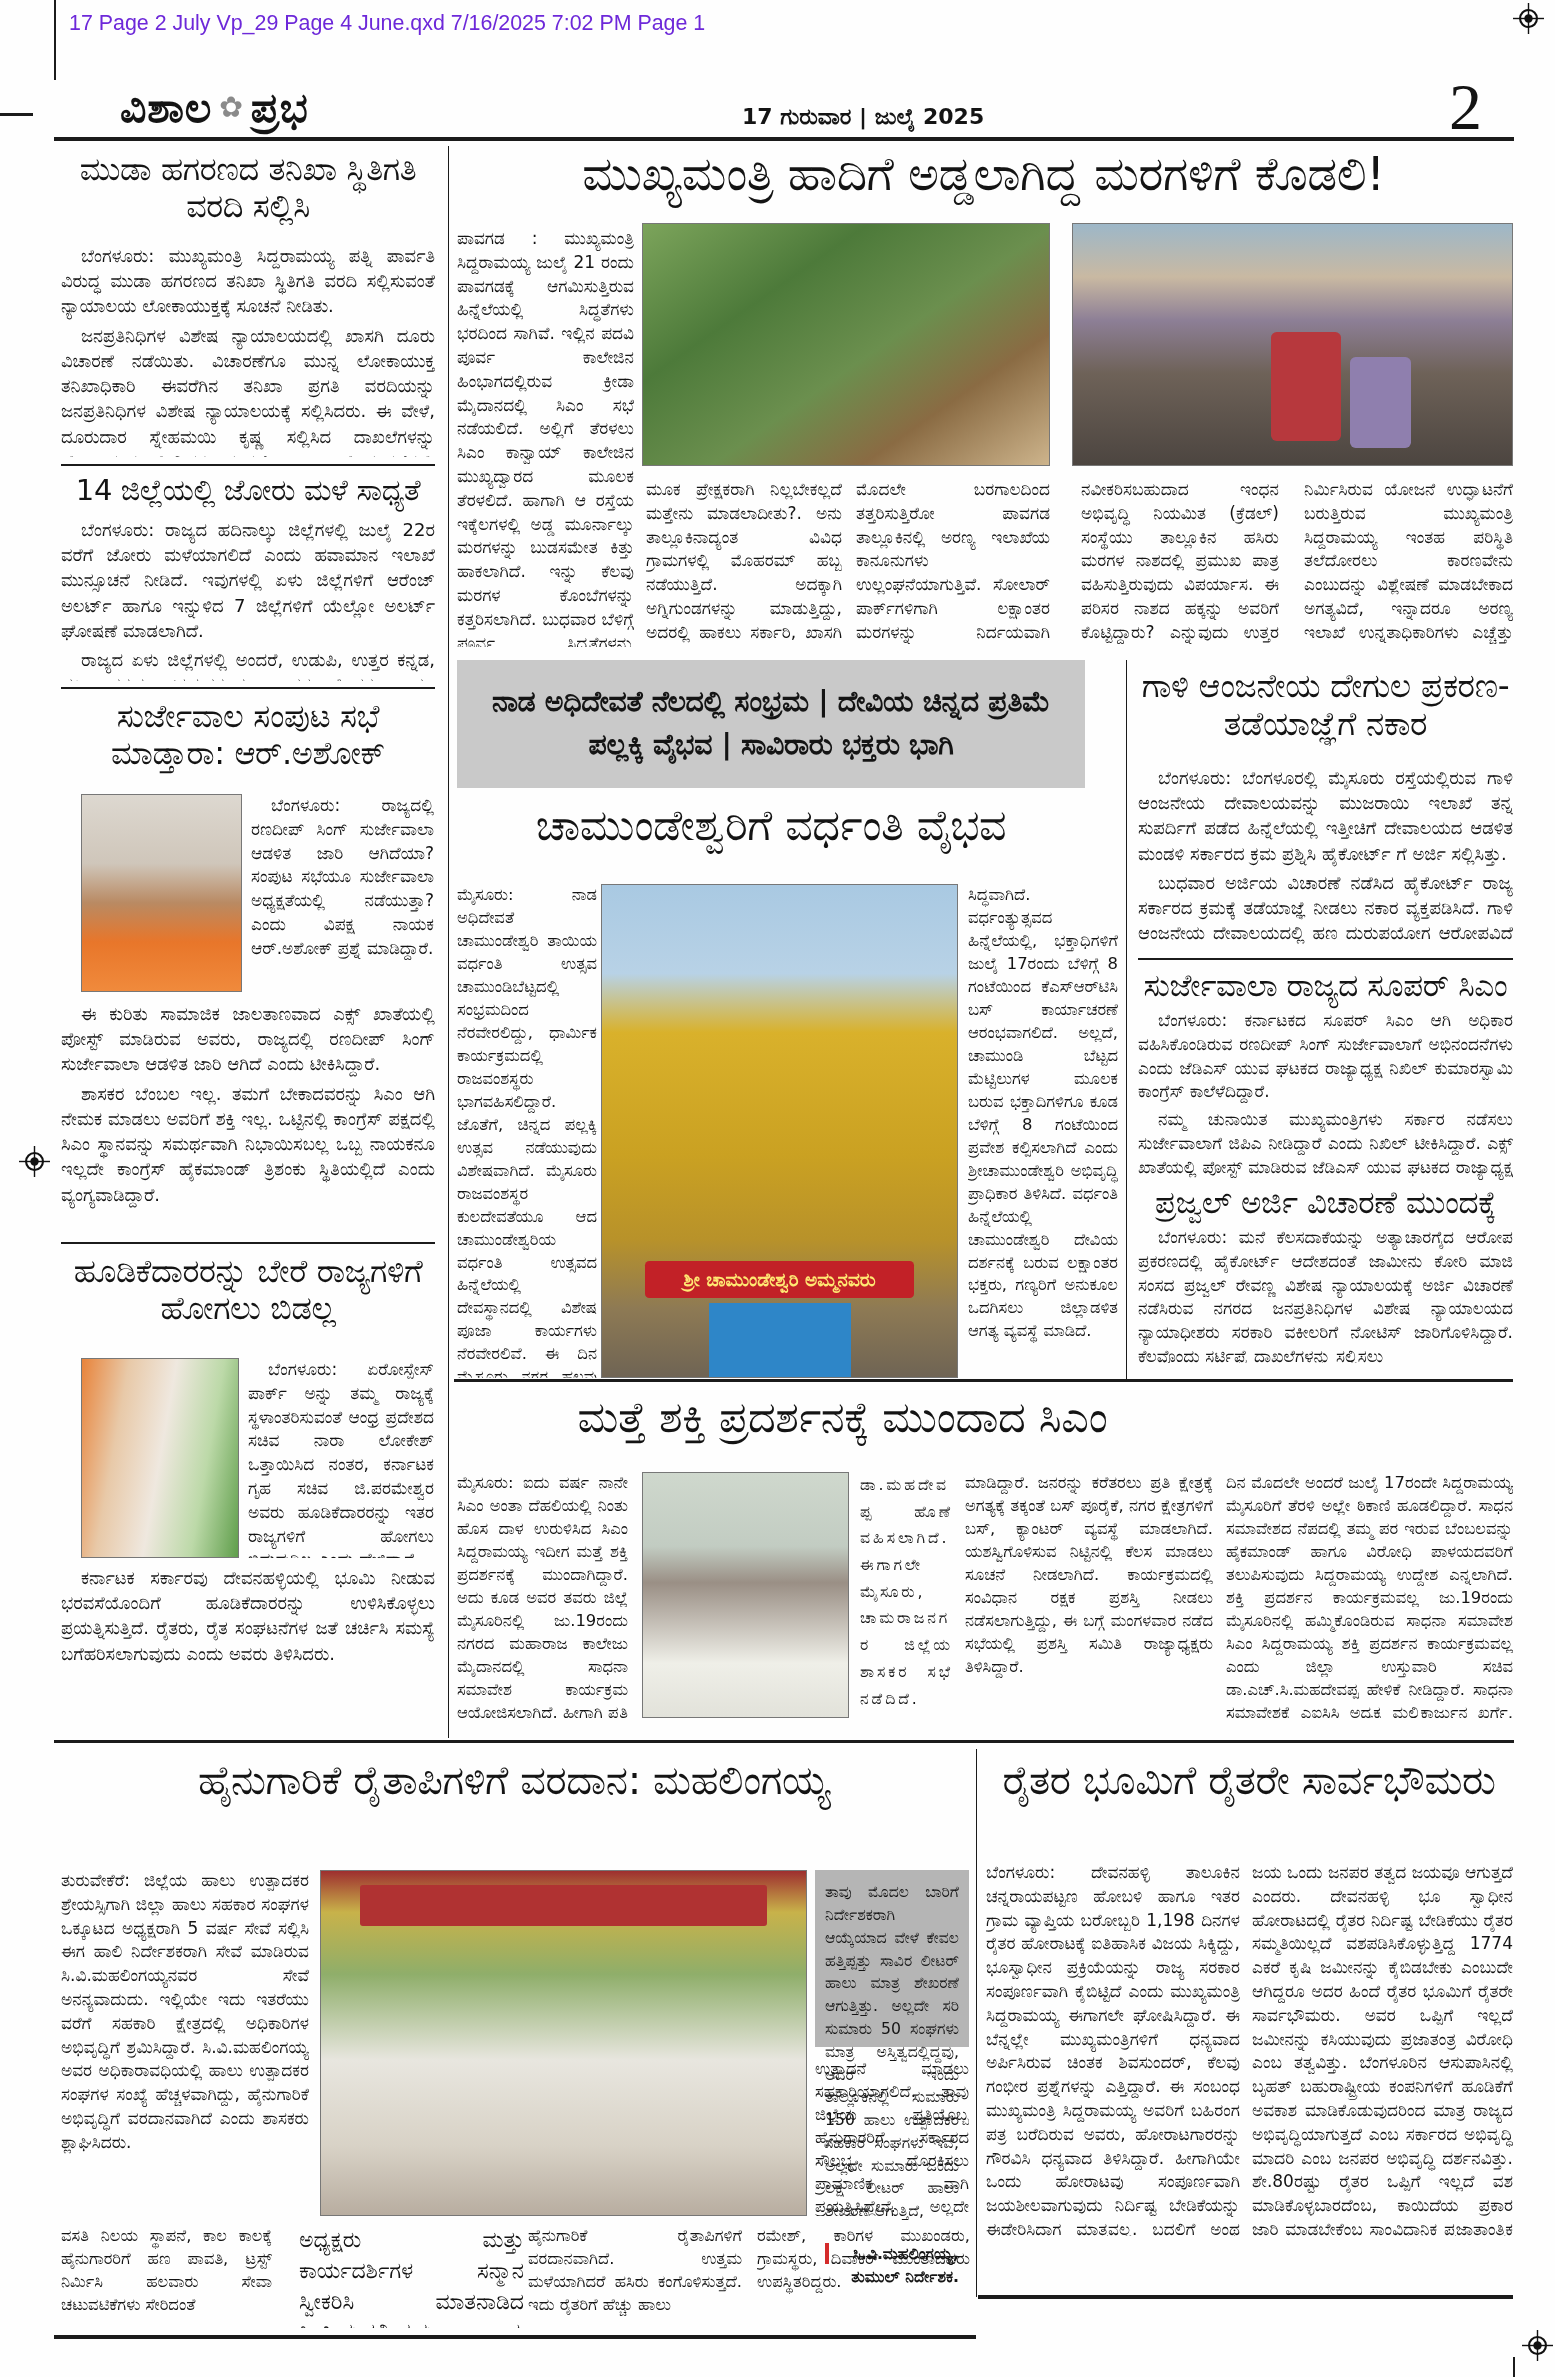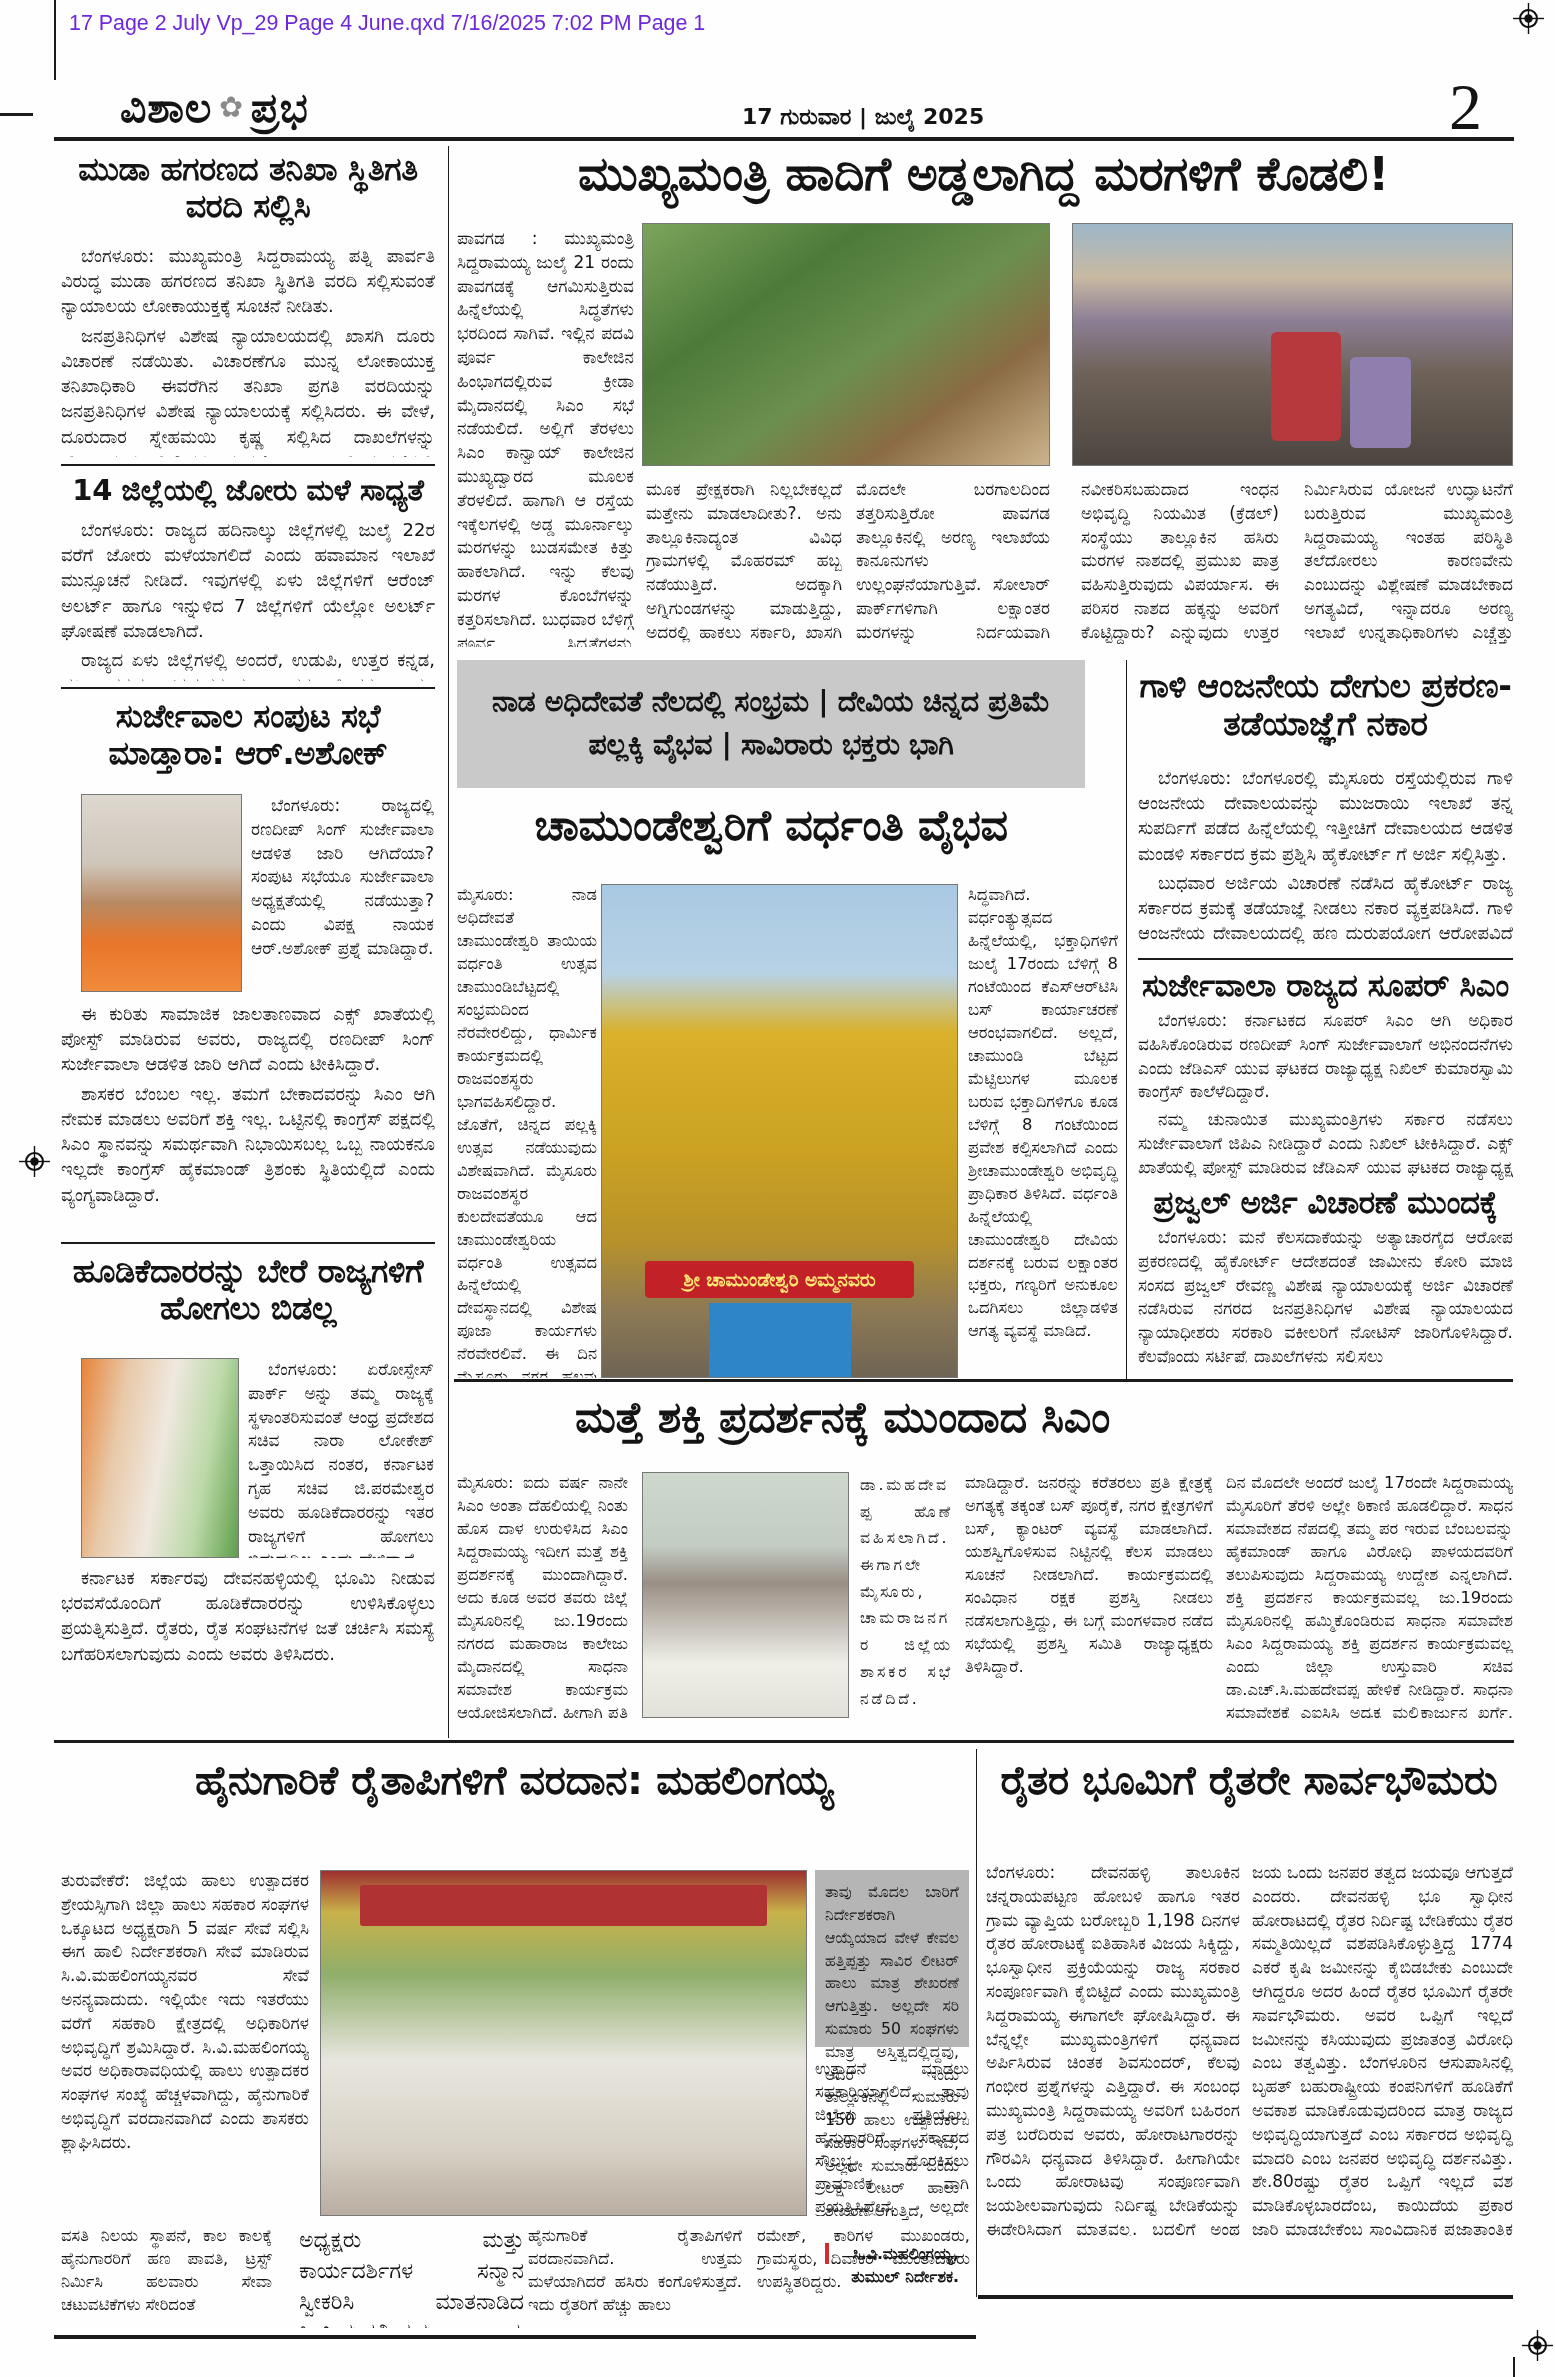--- a/index.html
+++ b/index.html
@@ -2,21 +2,21 @@
 <html style="font-size:11.4px"><head>
 <meta charset="utf-8">
 <style>
   html,body{margin:0;padding:0}
   body{
     width:1555px;height:2377px;position:relative;background:#fefefe;
     font-family:"DejaVu Sans",sans-serif;color:#141414;overflow:hidden;
   }
   .abs{position:absolute}
   .rule{background:#1b1b1b}
-  .hl{font-weight:bold;text-align:center;line-height:1.16;letter-spacing:-0.4px}
+  .hl{font-weight:normal;text-align:center;line-height:1.16;letter-spacing:-0.4px}
   .bodytxt{text-align:justify;line-height:1.40;word-break:break-word;overflow:hidden}
   .bodytxt p{margin:0 0 4.3px 0;text-indent:20px}
   .photo{position:absolute;overflow:hidden;border:0.7px solid #777;box-sizing:border-box}
   .regmark{position:absolute;width:31px;height:31px}
   .regmark svg{display:block}
   .prepress{font-family:"Liberation Sans",sans-serif;font-size:21.4px;color:#6d28d9;white-space:nowrap}
   .masthead-logo{font-weight:bold;font-size:41px;letter-spacing:0.7px;display:flex;align-items:center;gap:7.1px}
   .flower{font-size:28.5px;color:#8a8a8a;line-height:1}
   .band{background:#c9c9c9;display:flex;align-items:center;justify-content:center;
         font-weight:bold;text-align:center;line-height:1.5;letter-spacing:-0.4px}

